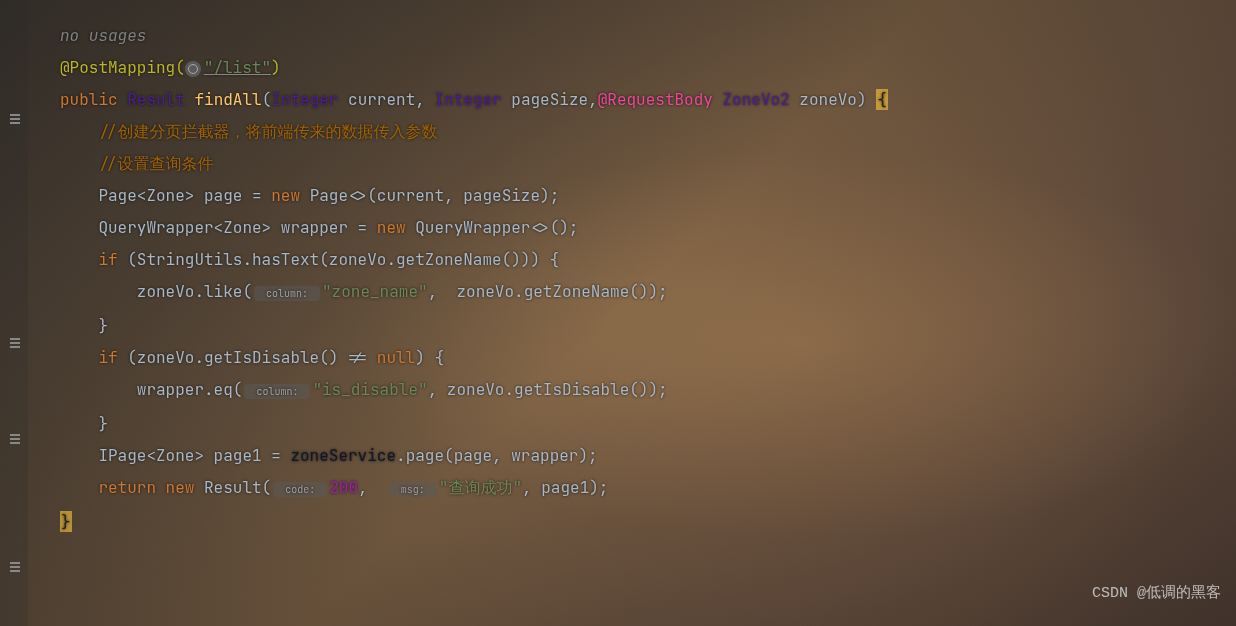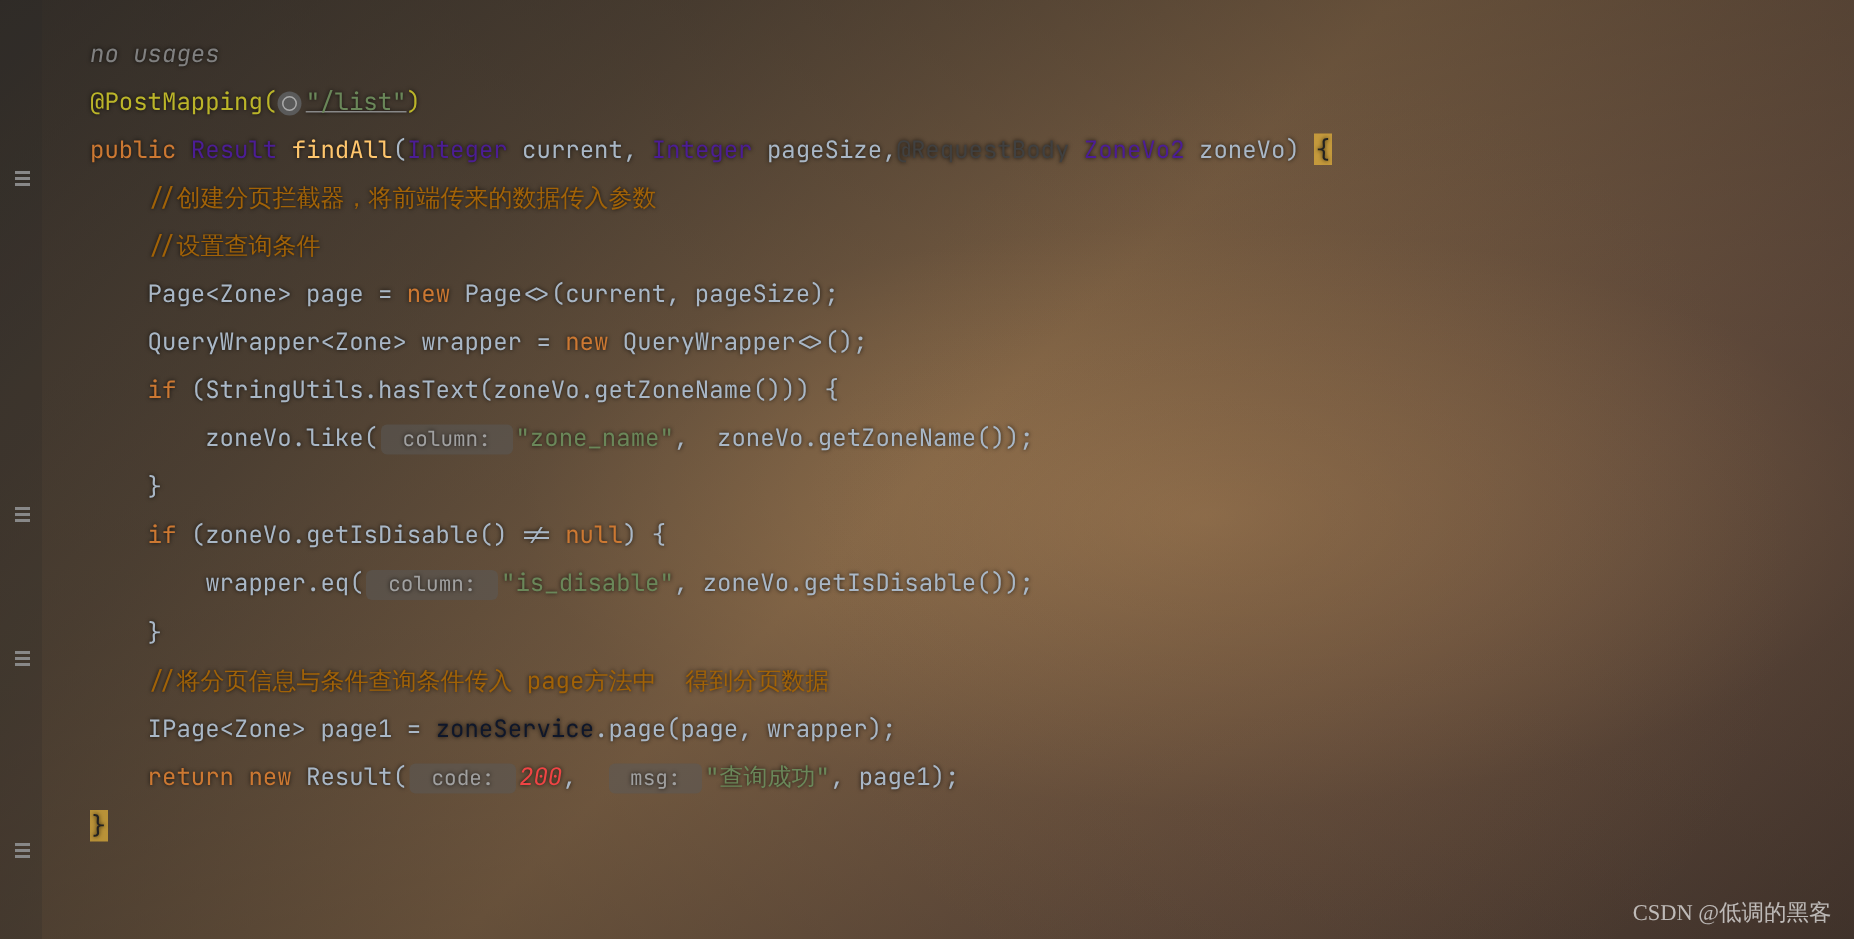--- a/index.html
+++ b/index.html
@@ -66,28 +66,28 @@
       z-index: 2;
       text-shadow: 0 0 3px rgba(0,0,0,0.8);
     }
     .hint { color: #808080; font-style: italic; }
     .annotation { color: #bbb529; }
     .keyword { color: #cc7832; }
     .type { color: #4c1d95; }
     .method-decl { color: #ffc66d; }
     .string { color: #6a8759; }
     .comment { color: #a16207; }
-    .number { color: #ef4444; font-style: italic; }
+    .number { color: #a21caf; }
     .field { color: #0f172a; }
     .param-hint {
       background: rgba(90,90,90,0.5);
       color: #a0a0a0;
       padding: 1px 6px;
       border-radius: 4px;
-      font-size: 14px;
+      font-size: 10px;
       margin: 0 2px;
     }
     .url-icon {
       display: inline-block;
       width: 16px;
       height: 16px;
       background: #5a5a5a;
       border-radius: 50%;
       vertical-align: middle;
       position: relative;
@@ -95,29 +95,29 @@
     }
     .url-icon::after {
       content: '';
       position: absolute;
       inset: 3px;
       border: 1px solid #aaa;
       border-radius: 50%;
     }
     .underline { text-decoration: underline; text-decoration-color: #888; }
     .brace-hl { background: rgba(255,200,60,0.6); color: #222; padding: 0 1px; }
-    .at-anno { color: #404040; text-align: center; }
+    .at-anno { color: #ec4899; text-align: center; }
     .ital { }
     .watermark {
       position: absolute;
-      bottom: 8px;
+      bottom: 24px;
       right: 15px;
       color: rgba(230,230,230,0.75);
       font-size: 15px;
-      font-family: Liberation Serif, serif;
+      font-family: Liberation Mono, monospace;
       z-index: 10;
     }
   </style>
 </head>
 <body>
 
 <div class="bg-overlay"></div>
 <div class="bg-overlay2"></div>
 
 <div class="gutter">
@@ -148,21 +148,20 @@
 
   <div class="code-line">    <span>}</span></div>
 
   <div class="code-line">    <span class="keyword">if</span><span> (zoneVo.getIsDisable() != </span><span class="keyword">null</span><span>) {</span></div>
 
   <div class="code-line">    <span>    wrapper.eq(</span><span class="param-hint"> column: </span><span class="string">"is_disable"</span><span>, zoneVo.getIsDisable());</span></div>
 
   <div class="code-line">    <span>}</span></div>
 
 
-  <div class="code-line">    <span class="comment">//将分页信息与条件查询条件传入 page方法中  得到分页数据</span></div>
 
   <div class="code-line">    <span>IPage&lt;Zone&gt; page1 = </span><span class="field">zoneService</span><span>.page(page, wrapper);</span></div>
 
   <div class="code-line">    <span class="keyword">return new</span><span> Result(</span><span class="param-hint"> code: </span><span class="number">200</span><span>,  </span><span class="param-hint"> msg: </span><span class="string">"查询成功"</span><span>, page1);</span></div>
 
   <div class="code-line"><span class="brace-hl">}</span></div>
 </div>
 
 <div class="watermark">CSDN @低调的黑客</div>
 

